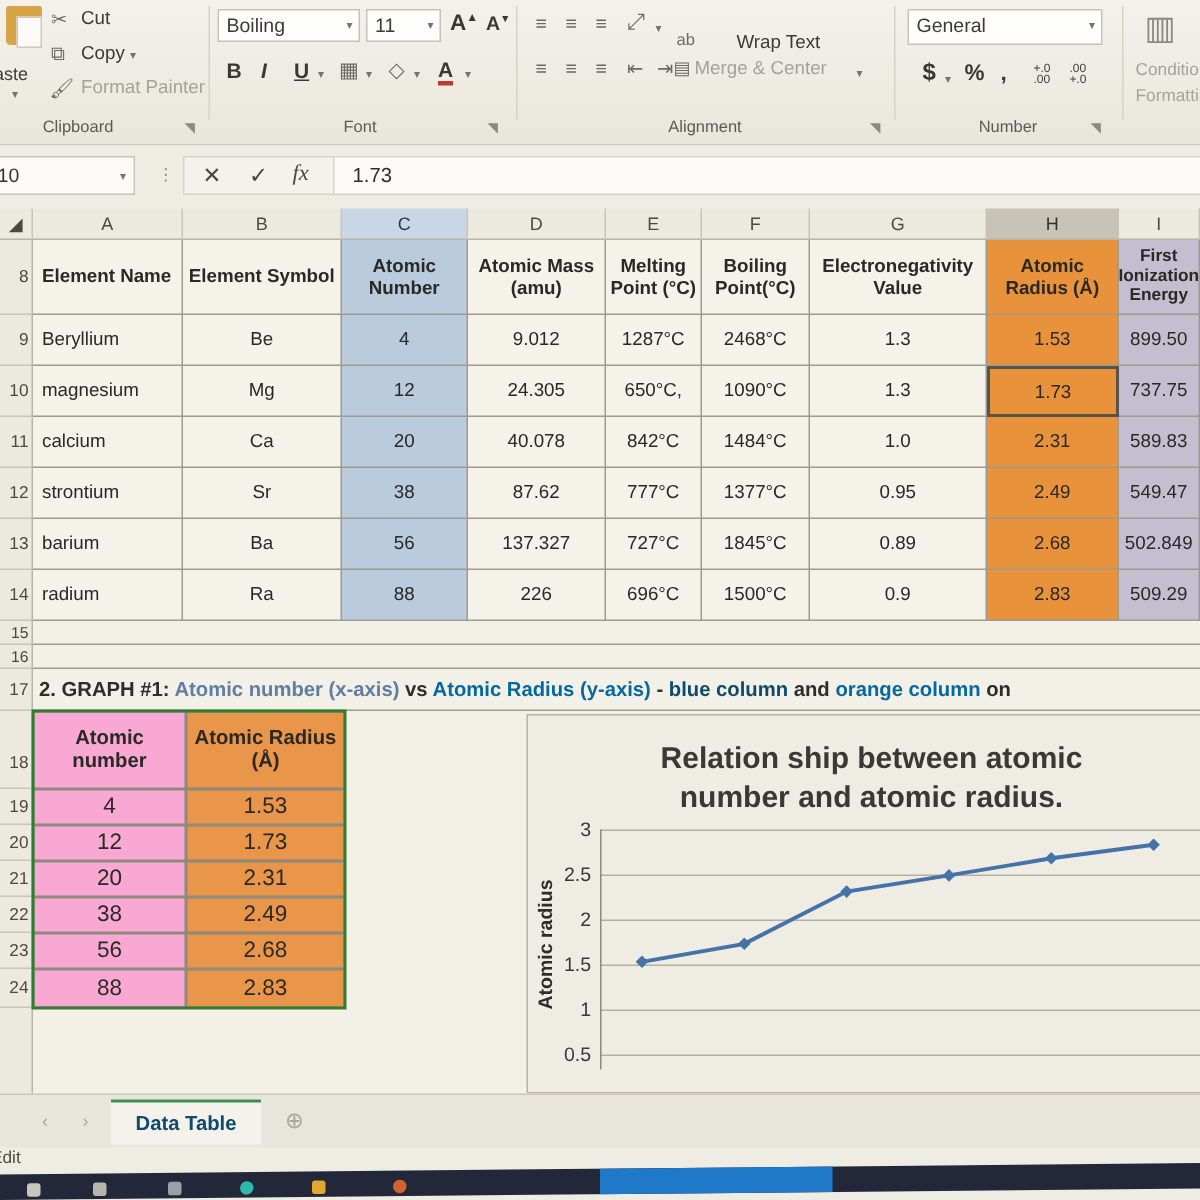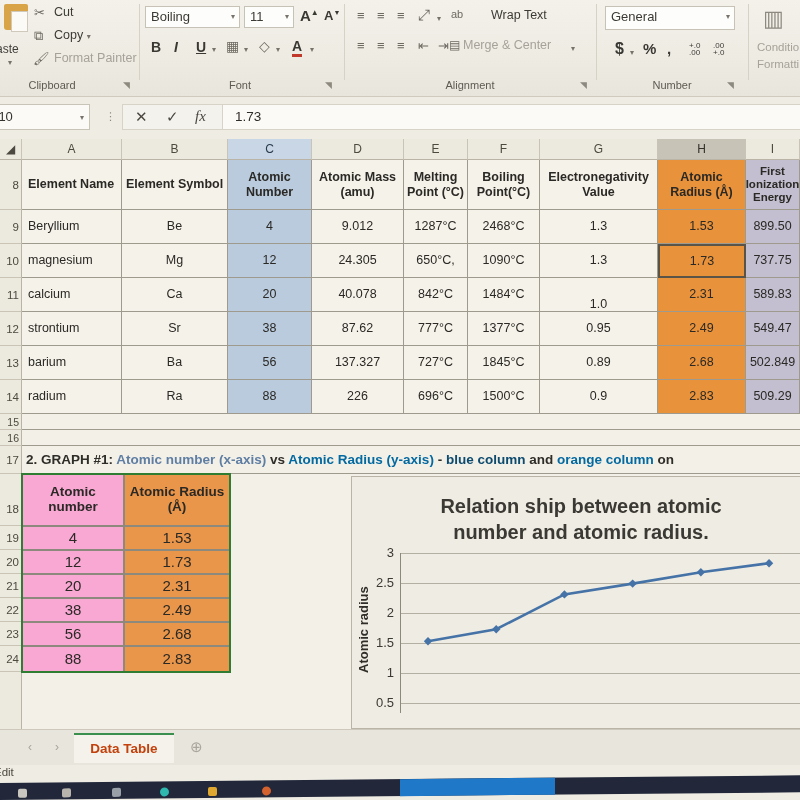--- a/index.html
+++ b/index.html
@@ -154,21 +154,21 @@
 
   
   .tabbar{
     position:absolute; left:0; top:729px; width:800px; height:36px;
     background:#e8e5dc; border-top:1px solid #cdc8bb;
   }
   .navarrow{ position:absolute; top:10px; font-size:12px; color:#a8a49b; }
   .sheettab{
     position:absolute; left:74px; top:3px; width:100px; height:30px;
     background:#f4f2ea; border-top:2px solid #3b8f4e;
-    font-size:13.5px; font-weight:700; color:#c2410c;
+    font-size:13.5px; font-weight:700; color:#0c4a6e;
     text-align:center; line-height:28px;
   }
   .addsheet{ position:absolute; left:190px; top:8px; font-size:15px; color:#aaa69d;}
   .statusbar{
     position:absolute; left:0; top:765px; width:800px; height:18px;
     background:#efece4; font-size:11.5px; color:#4c4940;
   }
   .statustext{ position:absolute; left:-6px; top:1px;}
   .taskbar{
     position:absolute; left:0; top:783px; width:800px; height:17px;
@@ -242,21 +242,21 @@
       <div class="gdlg" style="left:185px;">◥</div>
     </div>
     <div class="rsep" style="left:344px;"></div>
 
     <div class="rgroup" style="left:345px;width:250px;">
       <div class="ricon" style="left:12px;top:8px;">≡</div>
       <div class="ricon" style="left:32px;top:8px;">≡</div>
       <div class="ricon" style="left:52px;top:8px;">≡</div>
       <div class="ricon" style="left:73px;top:6px;font-size:15px;">⤢</div>
       <span class="caret" style="position:absolute;left:92px;top:14px;">▾</span>
-      <div class="ritem" style="left:118px;top:8px;padding-left:28px;">
+      <div class="ritem" style="left:118px;top:21px;padding-left:28px;">
         <span class="ricon" style="left:-12px;top:0;font-size:11px;">ab</span>
         <span>Wrap Text</span>
       </div>
 
       <div class="ricon" style="left:12px;top:38px;">≡</div>
       <div class="ricon" style="left:32px;top:38px;">≡</div>
       <div class="ricon" style="left:52px;top:38px;">≡</div>
       <div class="ricon" style="left:73px;top:38px;">⇤</div>
       <div class="ricon" style="left:93px;top:38px;">⇥</div>
       <div class="ritem dim" style="left:118px;top:38px;">
@@ -435,21 +435,21 @@
       </div>
     <div class="cell" style="left:312px;top:139px;width:92px;height:34px;">
         <span>40.078</span>
       </div>
     <div class="cell" style="left:404px;top:139px;width:64px;height:34px;">
         <span>842°C</span>
       </div>
     <div class="cell" style="left:468px;top:139px;width:72px;height:34px;">
         <span>1484°C</span>
       </div>
-    <div class="cell" style="left:540px;top:139px;width:118px;height:34px;align-items:flex-end;">
+    <div class="cell" style="left:540px;top:139px;width:118px;height:34px;">
         <span>1.0</span>
       </div>
     <div class="cell orange" style="left:658px;top:139px;width:88px;height:34px;">
         <span>2.31</span>
       </div>
     <div class="cell purple" style="left:746px;top:139px;width:54px;height:34px;">
         <span>589.83</span>
       </div>
 
     <div class="cell left" style="left:22px;top:173px;width:100px;height:34px;">

